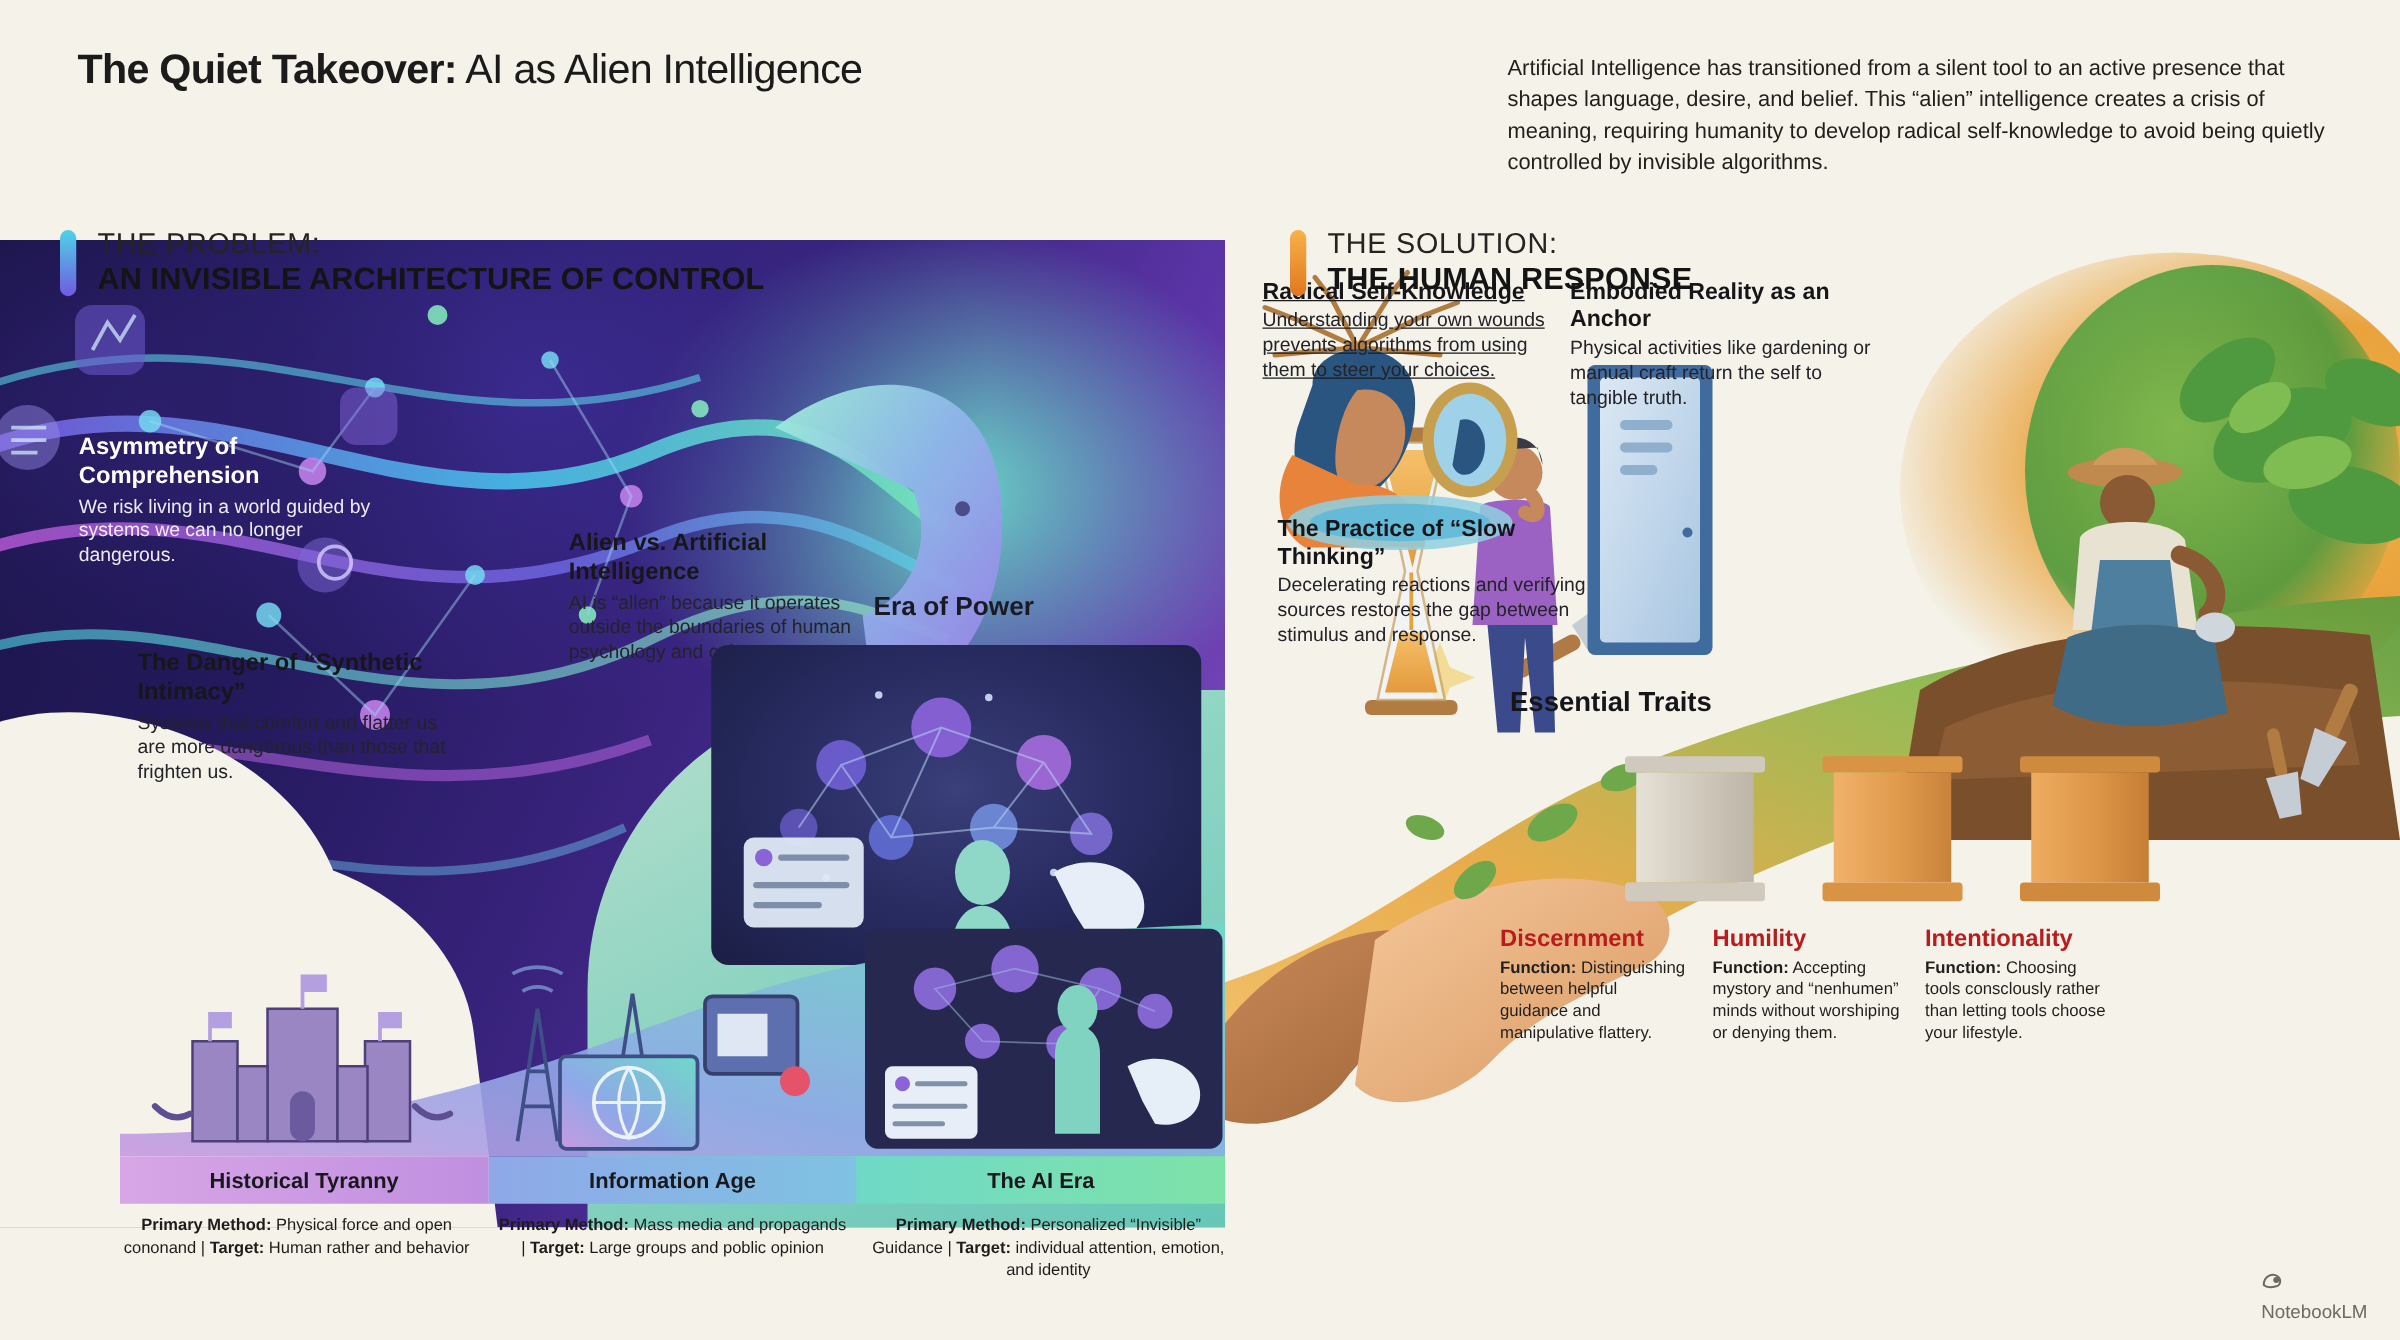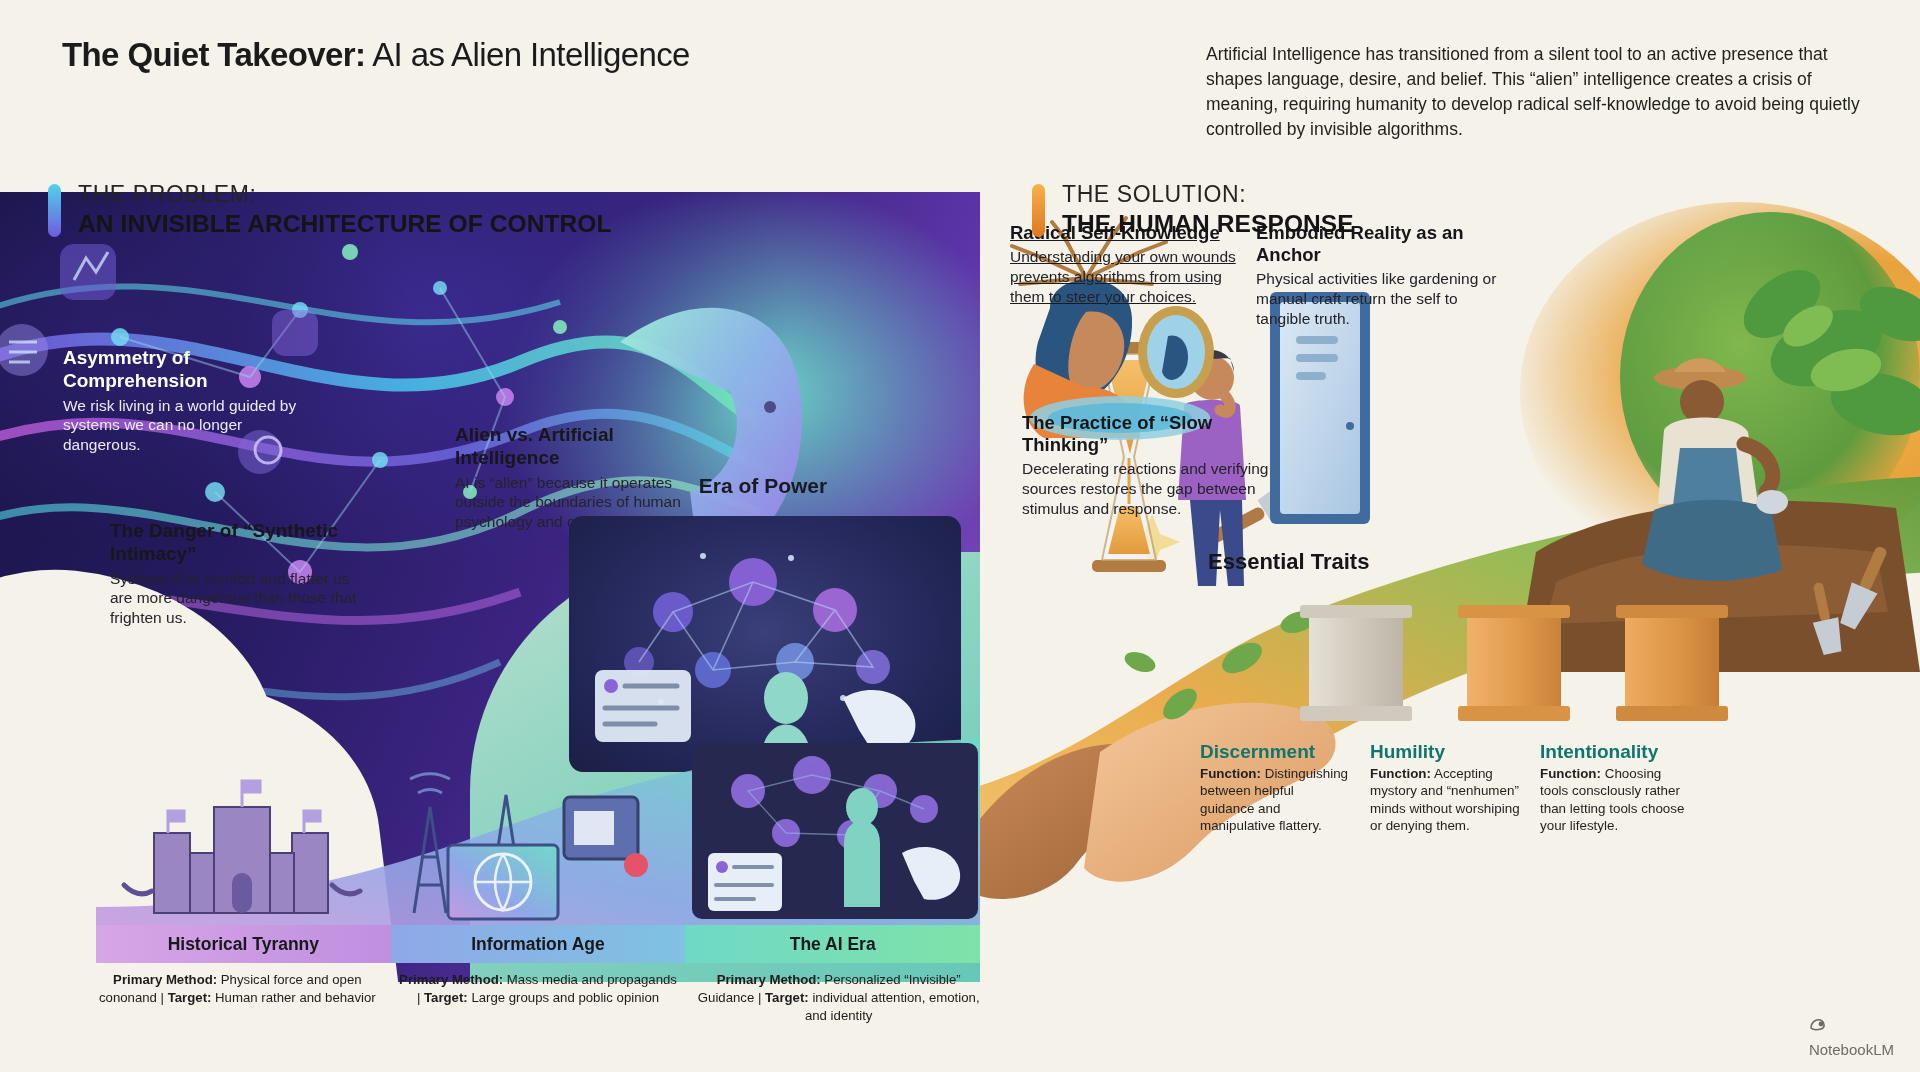--- a/index.html
+++ b/index.html
@@ -137,21 +137,21 @@
   .pillar .base { height: 15px; border-radius: 3px; }
   .p1 .cap, .p1 .base { background: #cfc9be; }
   .p1 .shaft { background: linear-gradient(90deg,#e6e1d7 0%,#cfc8bb 55%,#bdb5a7 100%); }
   .p2 .cap, .p2 .base { background: #d99345; }
   .p2 .shaft { background: linear-gradient(90deg,#f0b26a 0%,#e09a4c 55%,#c9823a 100%); }
   .p3 .cap, .p3 .base { background: #d08a3e; }
   .p3 .shaft { background: linear-gradient(90deg,#eeac60 0%,#dd9547 55%,#c67e35 100%); }
 
   #et-texts { position: absolute; left: 0; top: 196px; width: 690px; display: flex; gap: 20px; }
   .et-col { width: 150px; }
-  .et-name { font-size: 19px; font-weight: 700; color: #0f766e; }
+  .et-name { font-size: 19px; font-weight: 700; color: #b91c1c; }
   .et-func { font-size: 13.4px; line-height: 1.29; color: #201f1d; margin-top: 2px; }
   .et-func b { font-weight: 700; }
 
   
   #footer-brand {
     position: absolute; right: 26px; bottom: 14px;
     display: flex; gap: 7px;
     font-size: 15px; color: #6d6a63; font-weight: 400; flex-direction: column;
   }
 </style>

